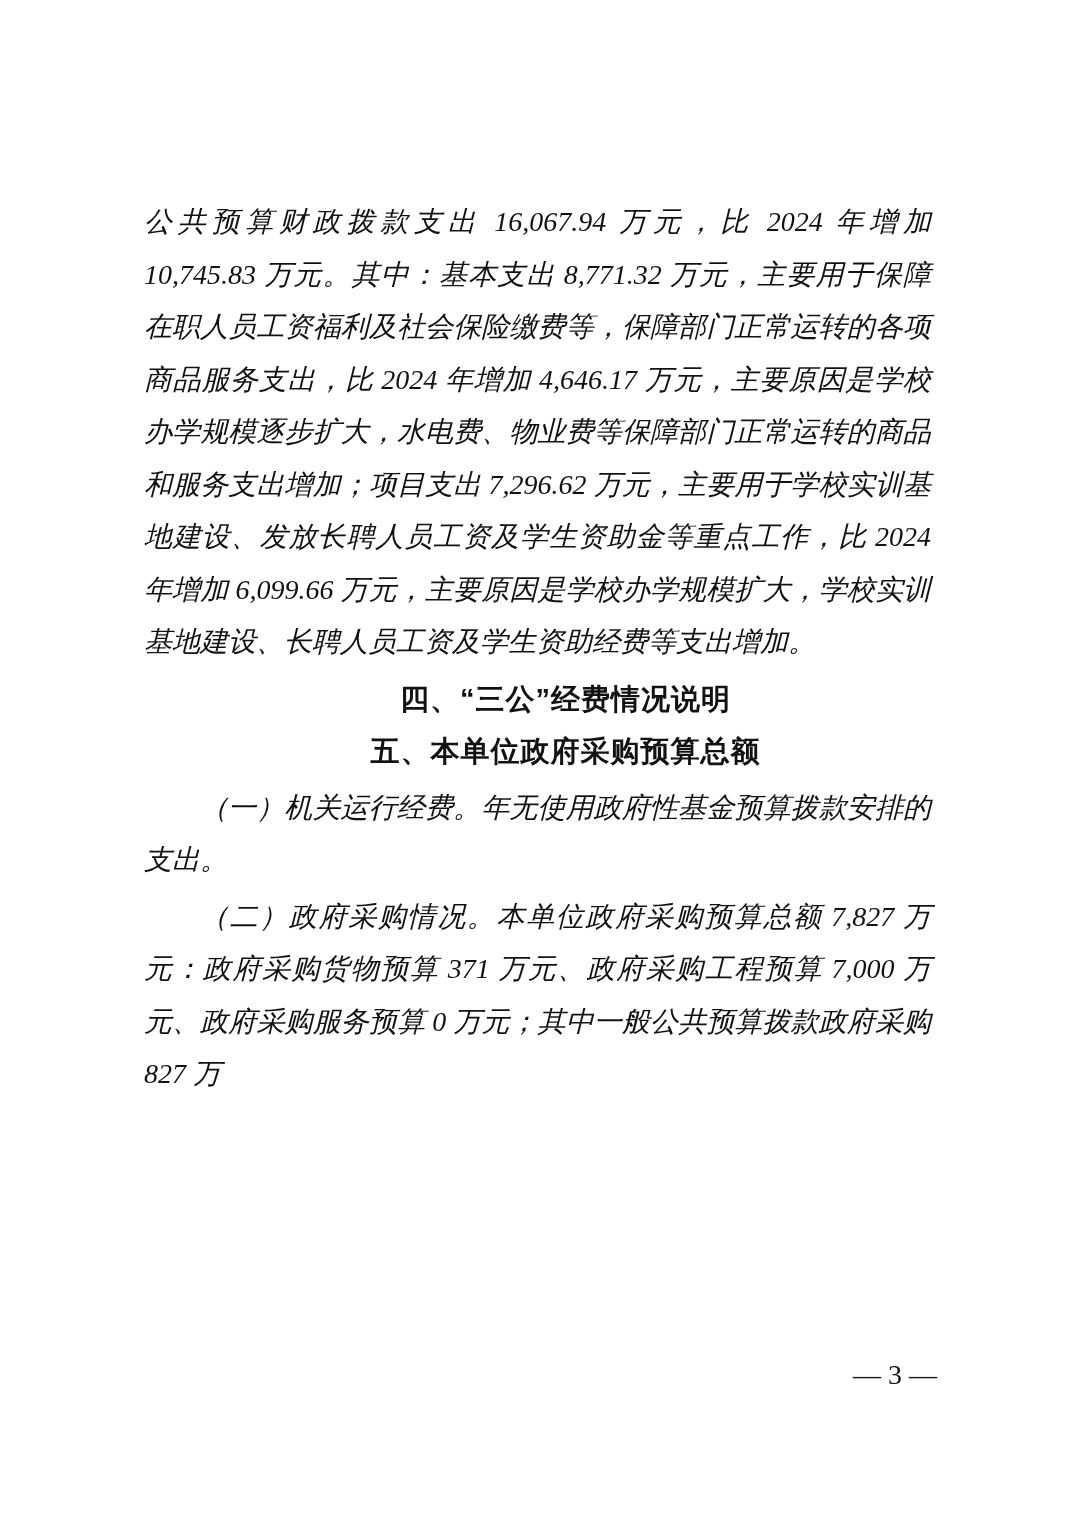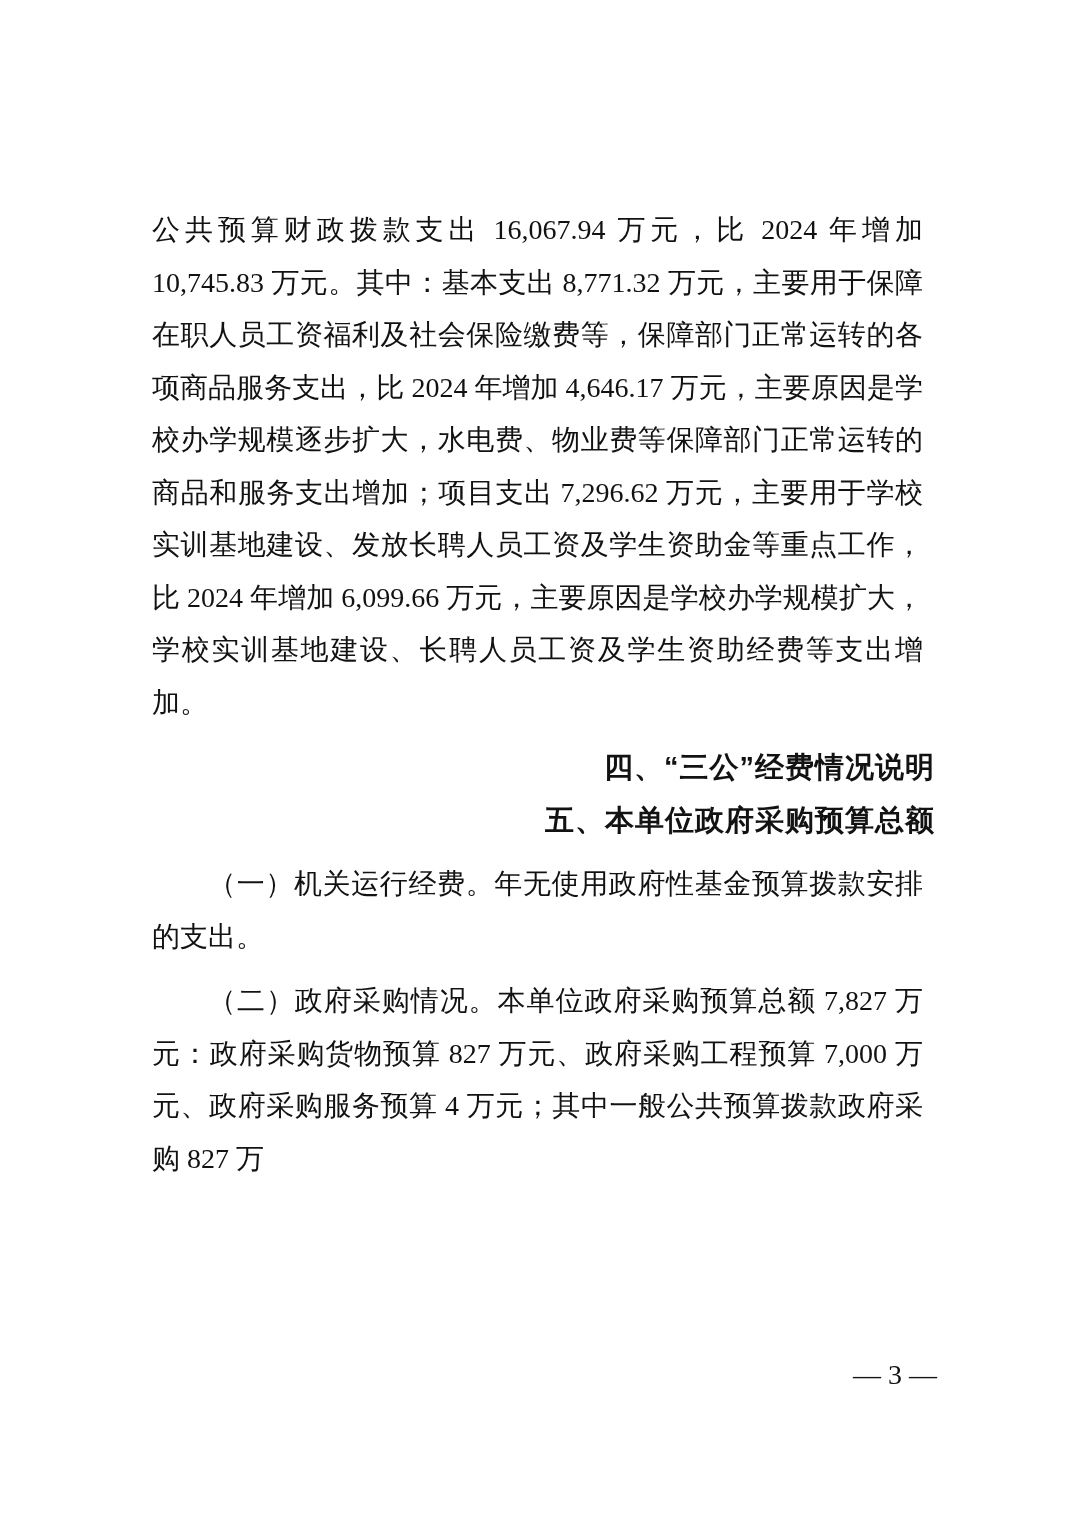--- a/index.html
+++ b/index.html
@@ -16,37 +16,38 @@
     font-family: "Liberation Serif", serif;
     color: #121212;
   }
   .content {
     position: absolute;
     left: 140px;
     top: 192px;
     width: 795px;
   }
   p.body {
-    margin: 12px;
+    margin: 4px;
     font-size: 28px;
     line-height: 52.5px;
     text-align: justify;
     text-justify: inter-character;
+    font-style: italic;
   }
   .indent {
     text-indent: 56px;
   }
   h2.heading {
     margin: 0;
     font-size: 29px;
     line-height: 52.5px;
     font-weight: bold;
     font-family: "Liberation Sans", sans-serif;
     text-indent: 56px;
-    text-align: right;
+    text-align: center;
     letter-spacing: 1px;
   }
   .footer {
     position: absolute;
     right: 137px;
     bottom: 130px;
     font-size: 28px;
     line-height: 30px;
     font-family: "Liberation Serif", serif;
     color: #121212;
@@ -62,18 +63,18 @@
     <p class="body">公共预算财政拨款支出 16,067.94 万元，比 2024 年增加 10,745.83 万元。其中：基本支出 8,771.32 万元，主要用于保障在职人员工资福利及社会保险缴费等，保障部门正常运转的各项商品服务支出，比 2024 年增加 4,646.17 万元，主要原因是学校办学规模逐步扩大，水电费、物业费等保障部门正常运转的商品和服务支出增加；项目支出 7,296.62 万元，主要用于学校实训基地建设、发放长聘人员工资及学生资助金等重点工作，比 2024 年增加 6,099.66 万元，主要原因是学校办学规模扩大，学校实训基地建设、长聘人员工资及学生资助经费等支出增加。</p>
 
 
     <h2 class="heading">四、“三公”经费情况说明</h2>
 
 
     <h2 class="heading">五、本单位政府采购预算总额</h2>
 
     <p class="body indent">（一）机关运行经费。年无使用政府性基金预算拨款安排的支出。</p>
 
-    <p class="body indent">（二）政府采购情况。本单位政府采购预算总额 7,827 万元：政府采购货物预算 827 万元、政府采购工程预算 7,000 万元、政府采购服务预算 4 万元；其中一般公共预算拨款政府采购 827 万</p>
+    <p class="body indent">（二）政府采购情况。本单位政府采购预算总额 7,827 万元：政府采购货物预算 371 万元、政府采购工程预算 7,000 万元、政府采购服务预算 0 万元；其中一般公共预算拨款政府采购 827 万</p>
 
   </div>
 
   <div class="footer">— 3 —</div>
 </div>
 
 </body></html>

